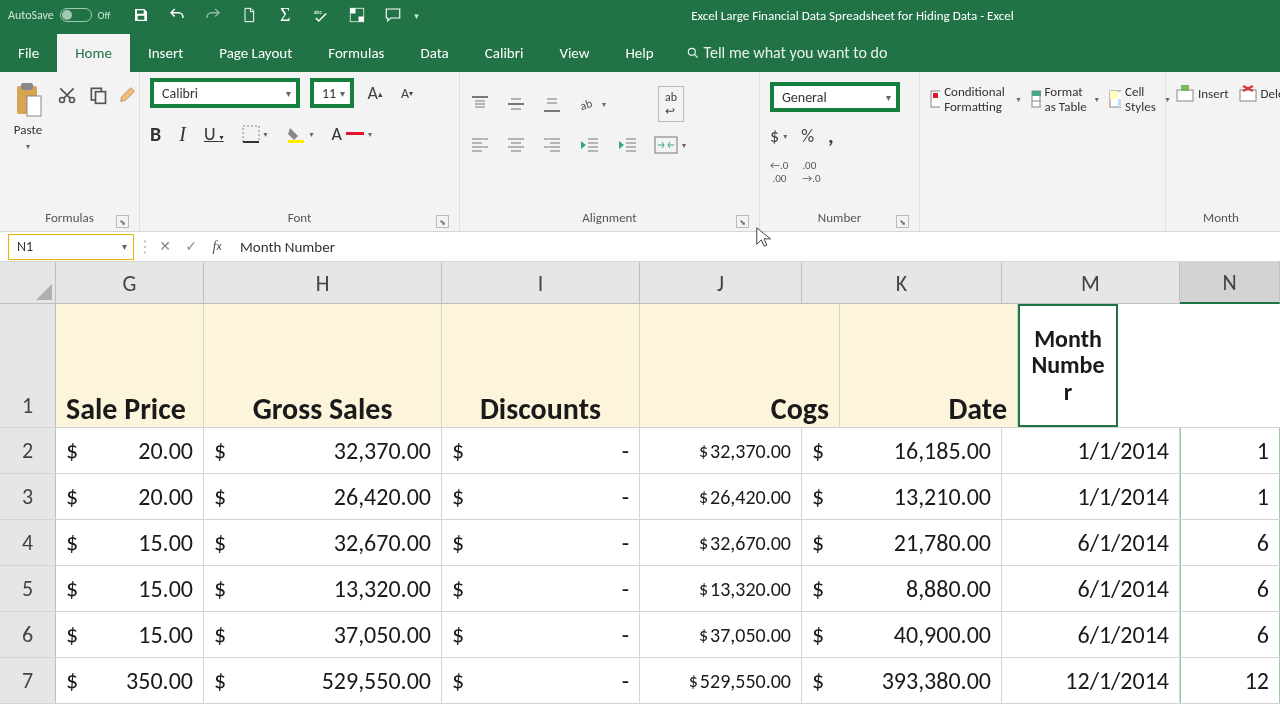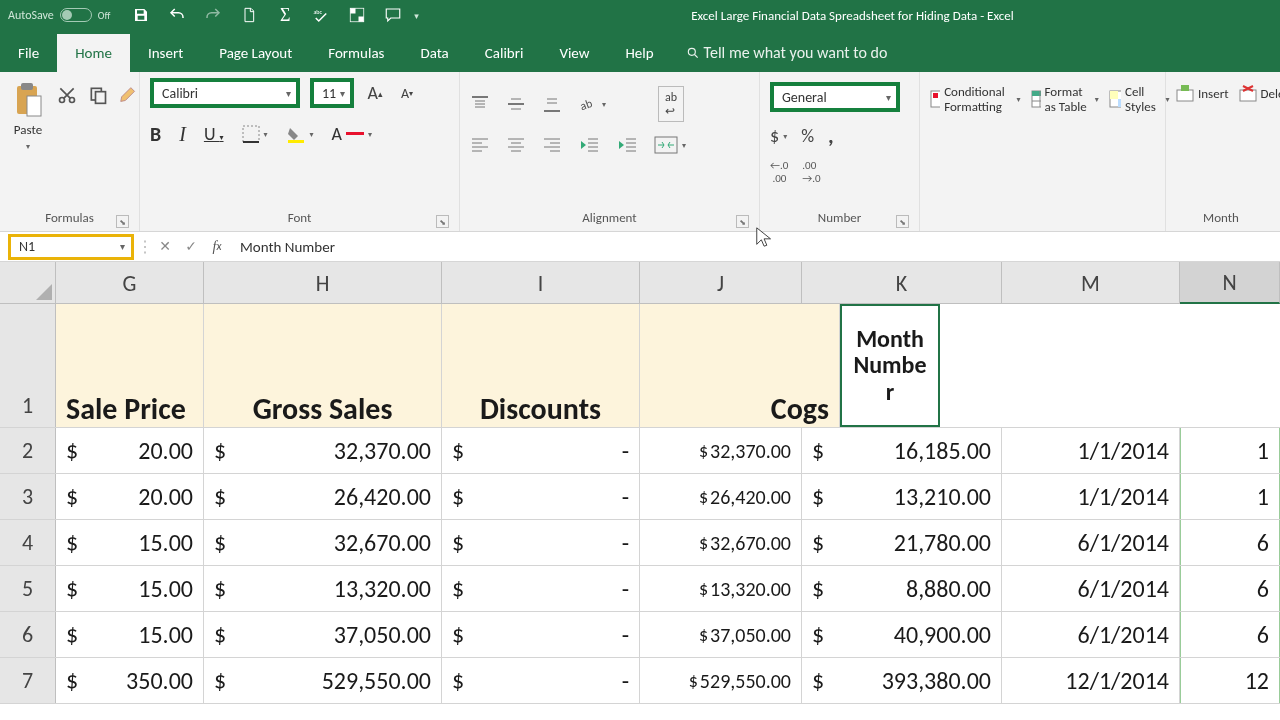--- a/index.html
+++ b/index.html
@@ -33,21 +33,21 @@
 .col { display: flex; flex-direction: row; gap: 9px; padding-top: 6px; }
 .row { display: flex; align-items: center; gap: 10px; }
 .btn { display: flex; align-items: center; gap: 4px; color: #333; font-size: 13px; }
 .btn .caret { font-size: 8px; color: #666; }
 .font-select { height: 30px; border: 4px solid #15803d; background: #fff; display: inline-flex; align-items: center; padding: 0 18px 0 8px; font-size: 14px; color: #333; position: relative; }
 .font-select::after { content: "▾"; position: absolute; right: 5px; font-size: 10px; color: #666; }
 .icon-sq { width: 22px; height: 22px; display: flex; align-items: center; justify-content: center; }
 
 
 .fbar { height: 30px; background: #fff; border-bottom: 1px solid #d6d6d6; display: flex; align-items: center; }
-.name-box { width: 126px; height: 26px; border: 3px solid #eab308; margin: 0 4px 0 8px; display: flex; align-items: center; padding: 0 8px; font-size: 14px; color: #333; position: relative; }
+.name-box { width: 126px; height: 26px; border: 1px solid #eab308; margin: 0 4px 0 8px; display: flex; align-items: center; padding: 0 8px; font-size: 14px; color: #333; position: relative; }
 .name-box::after { content: "▾"; position: absolute; right: 6px; font-size: 10px; color: #666; }
 .fbar .fsep { width: 14px; display: flex; justify-content: center; color: #bbb; }
 .fbar .fbtn { width: 26px; display: flex; justify-content: center; color: #888; font-size: 14px; }
 .finput { flex: 1; padding: 0 10px; font-size: 15px; color: #333; }
 
 
 .sheet { position: relative; height: 458px; overflow: hidden; }
 .hdr-row { display: flex; height: 42px; background: #e6e6e6; border-bottom: 1px solid #bfbfbf; }
 .corner { width: 56px; background: #e6e6e6; border-right: 1px solid #bfbfbf; position: relative; }
 .corner::before { content: ""; position: absolute; right: 3px; bottom: 3px; border-left: 16px solid transparent; border-bottom: 16px solid #b0b0b0; }
@@ -425,20 +425,21 @@
     <div class="col-hdr w-m">M</div>
     <div class="col-hdr w-n sel">N</div>
   </div>
 
   <div class="data-row header-row">
     <div class="row-hdr" style="align-items:flex-end;padding-bottom:8px">1</div>
     <div class="cell hdr-cell w-g" style="align-items:flex-end">Sale Price</div>
     <div class="cell hdr-cell w-h center" style="align-items:flex-end">Gross Sales</div>
     <div class="cell hdr-cell w-i center" style="align-items:flex-end">Discounts</div>
     <div class="cell hdr-cell w-k right" style="align-items:flex-end">Cogs</div>
+    <div class="cell hdr-cell w-m right" style="align-items:flex-end">Date</div>
     <div class="cell w-n selected" style="justify-content:center">
         <div class="n-hdr" style="word-break:break-word">Month Number</div>
       </div>
   </div>
 
   <div id="data-rows">
       <div class="data-row">
         <div class="row-hdr">2</div>
         <div class="cell w-g money">
           <span class="sym">$</span>

